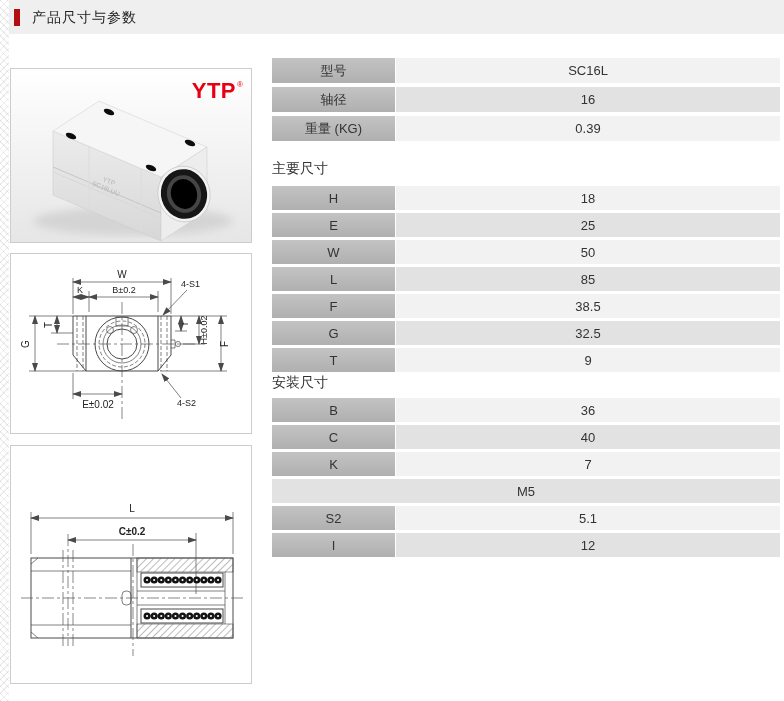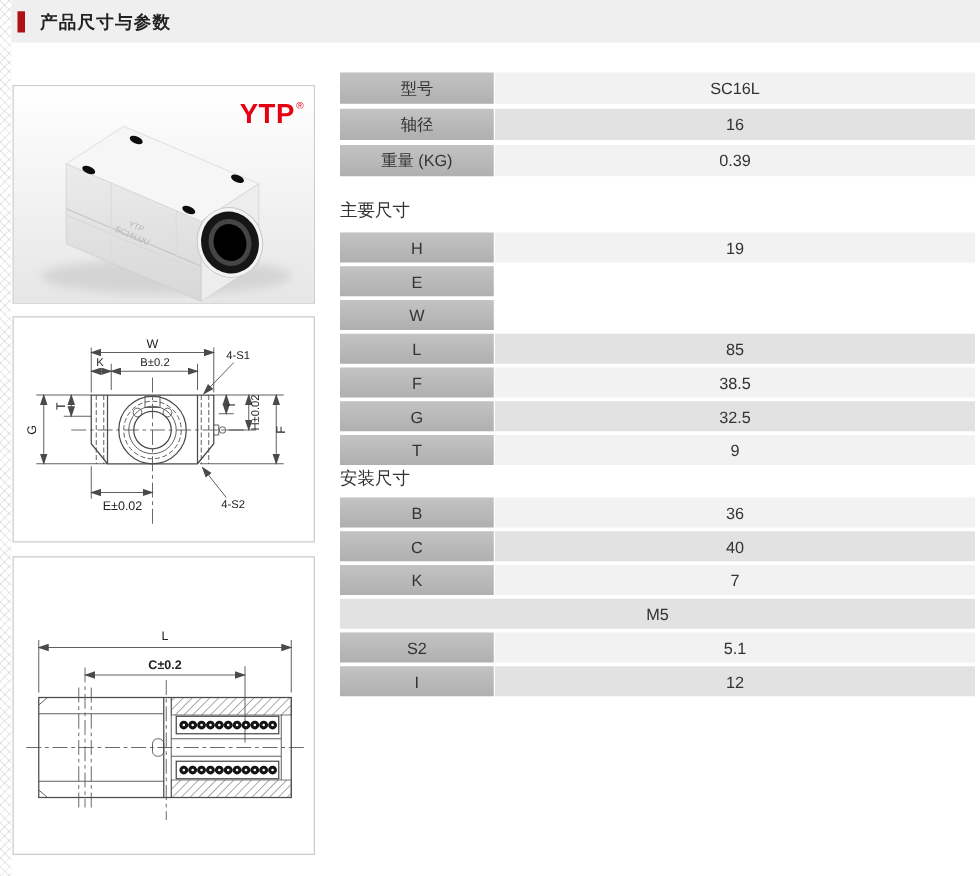--- a/index.html
+++ b/index.html
@@ -18,21 +18,21 @@
   .header-bar{
     position:absolute;left:9px;top:0;right:0;height:34px;
     background:var(--header-bg,#efefef);
   }
   .accent-bar{
     position:absolute;left:5px;top:9px;width:6px;height:17px;
     background:var(--accent,#b20f15);
   }
   .page-title{
     position:absolute;left:23px;top:0;height:52px;line-height:34px;
-    font-size:14px;font-weight:700;letter-spacing:1px;color:#222;
+    font-size:14px;font-weight:400;letter-spacing:1px;color:#222;
   }
   .imgbox{
     position:absolute;left:10px;width:242px;box-sizing:border-box;
     border:1px solid var(--border,#ccc);background:#fff;
   }
   #photo-box{top:68px;height:175px;}
   #front-box{top:253px;height:181px;}
   #side-box{top:445px;height:239px;}
   .imgbox svg{display:block;width:100%;height:100%;}
 
@@ -262,27 +262,29 @@
     </div>
     <div class="spec-row">
       <div class="cell label">重量 (KG)</div>
       <div class="cell value light">0.39</div>
     </div>
   </div>
 <div class="section-title" id="title-main">主要尺寸</div>
 <div class="spec-table t2" id="main-dim-rows">
     <div class="spec-row">
       <div class="cell label">H</div>
-      <div class="cell value light">19</div>
+      <div class="cell value light">18</div>
     </div>
     <div class="spec-row">
       <div class="cell label">E</div>
+      <div class="cell value dark">25</div>
     </div>
     <div class="spec-row">
       <div class="cell label">W</div>
+      <div class="cell value light">50</div>
     </div>
     <div class="spec-row">
       <div class="cell label">L</div>
       <div class="cell value dark">85</div>
     </div>
     <div class="spec-row">
       <div class="cell label">F</div>
       <div class="cell value light">38.5</div>
     </div>
     <div class="spec-row">

